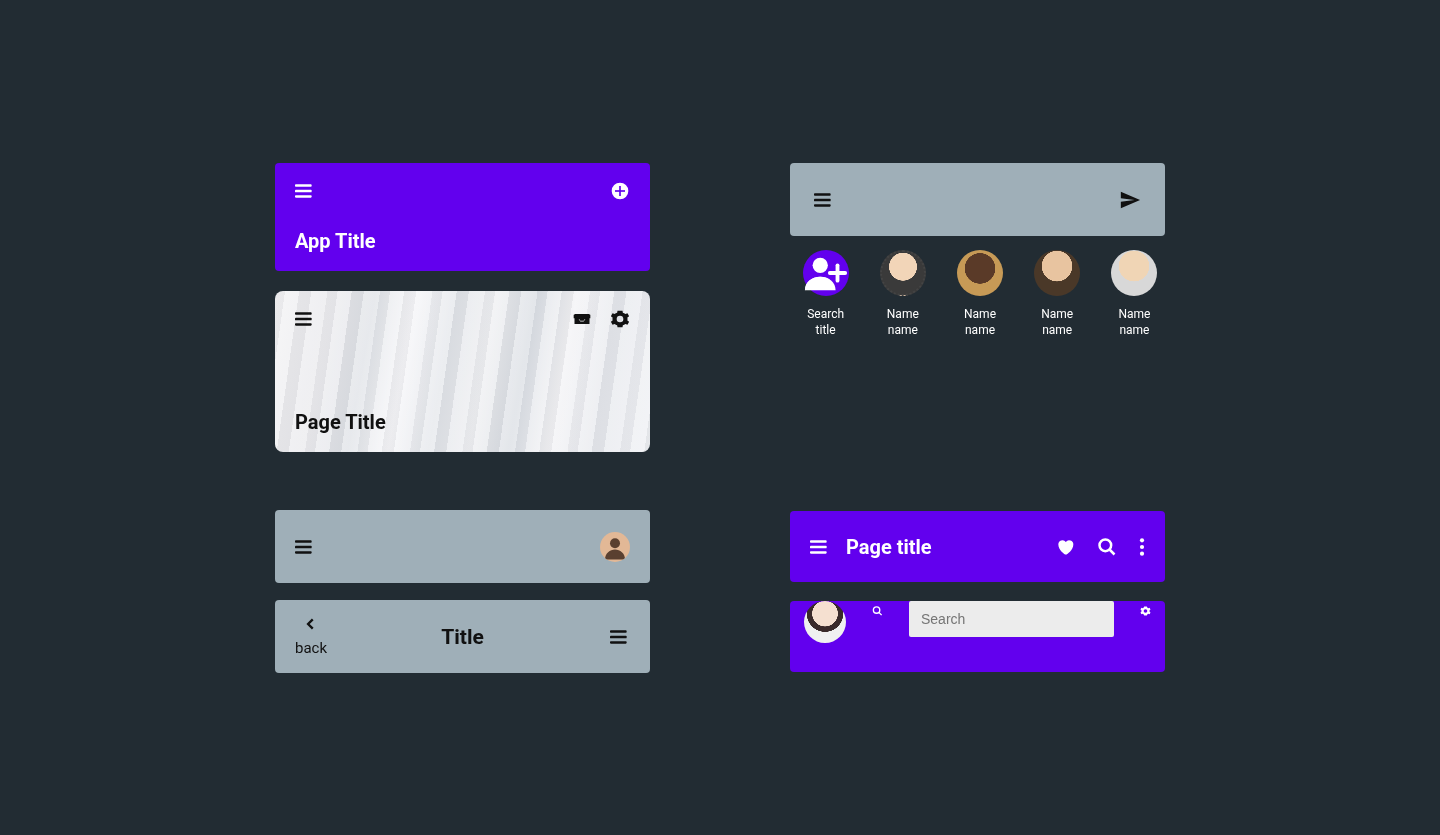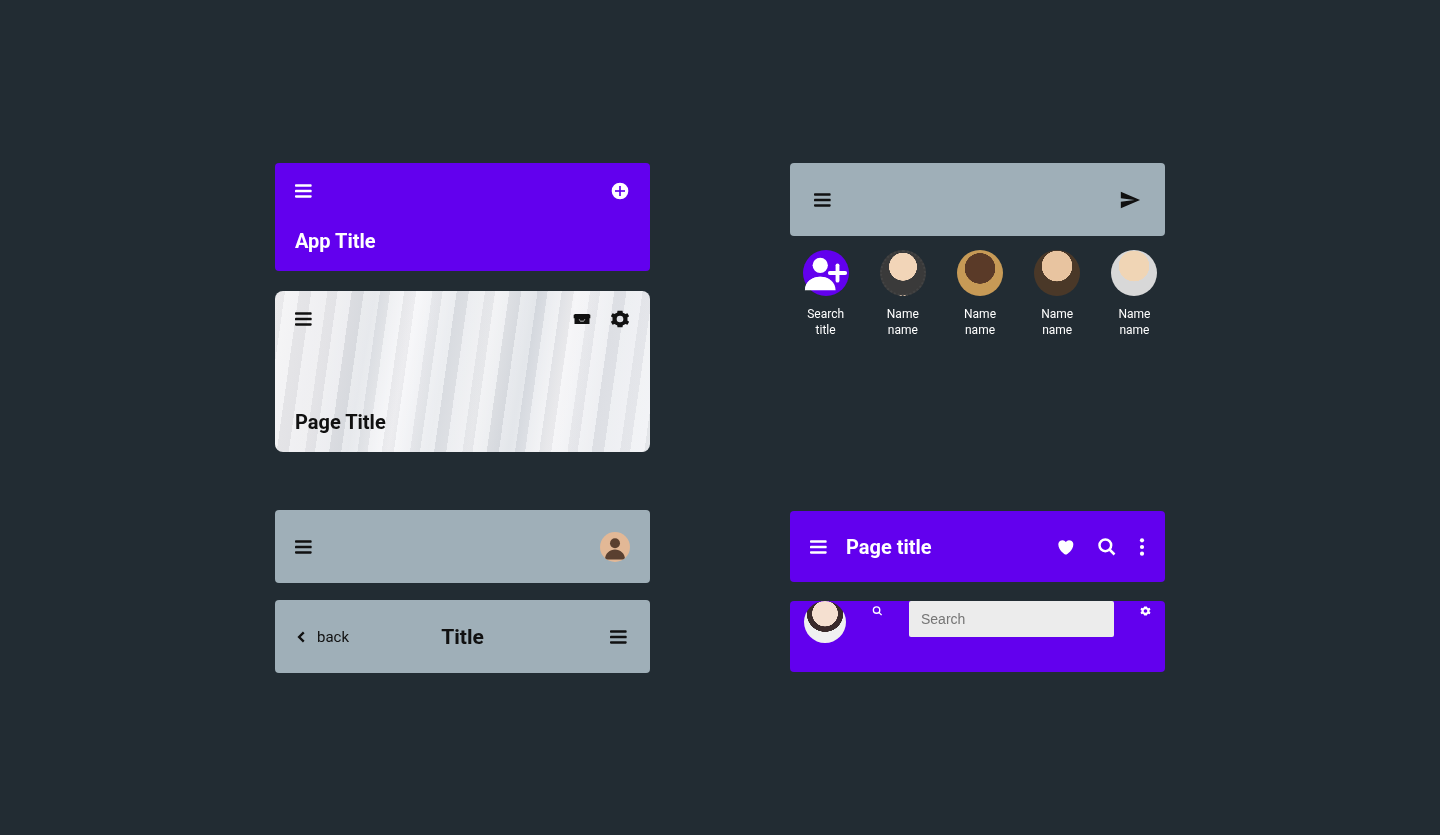--- a/index.html
+++ b/index.html
@@ -65,21 +65,21 @@
 
   
   .card4 {
     left: 275px; top: 600px;
     width: 375px; height: 73px;
     background: #9fafb8;
     display:flex; justify-content:space-between; align-items:center;
     padding: 0 20px;
     color:#111;
   }
-  .card4 .backgroup { display:flex; align-items:center; gap:8px; font-size:15px; }
+  .card4 .backgroup { display:flex; align-items:center; gap:8px; font-size:15px;flex-direction:column; }
   .card4 .center-title { font-size: 21px; font-weight:700; position:absolute; left:50%; transform:translateX(-50%);text-align:right; }
 
   
   .card5 {
     left: 790px; top: 163px;
     width: 375px; height: 73px;
     background: #9fafb8;
     display:flex; justify-content:space-between; align-items:center;
     padding: 0 24px;
   }

